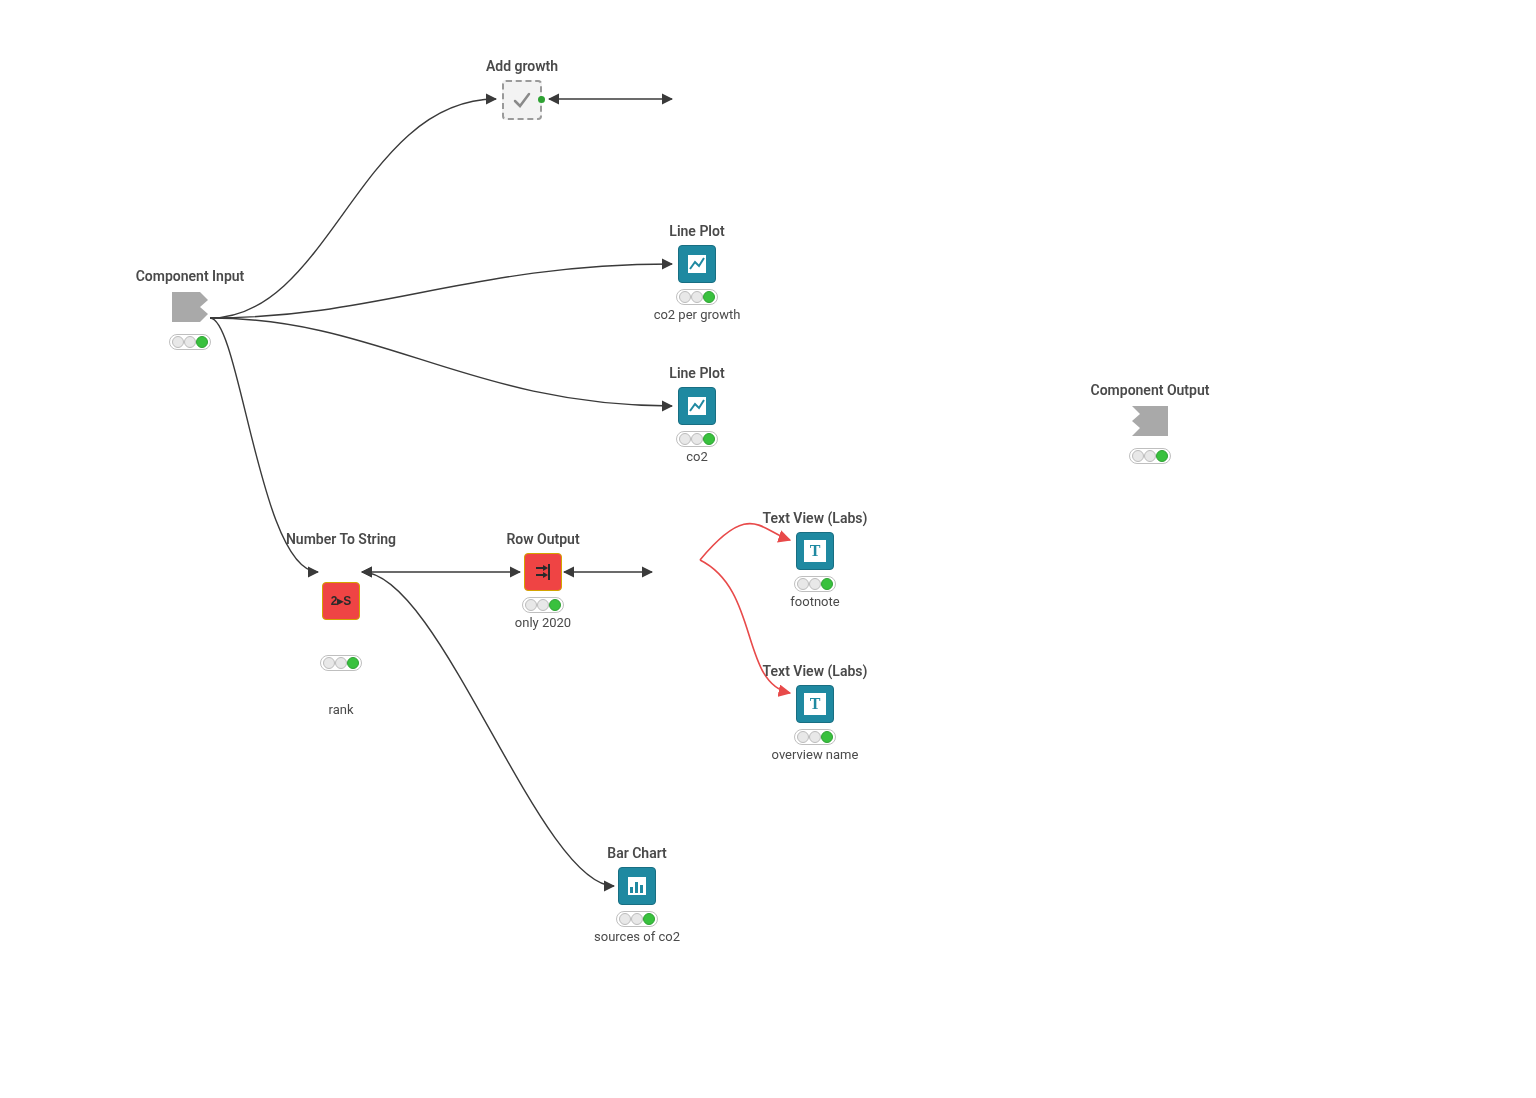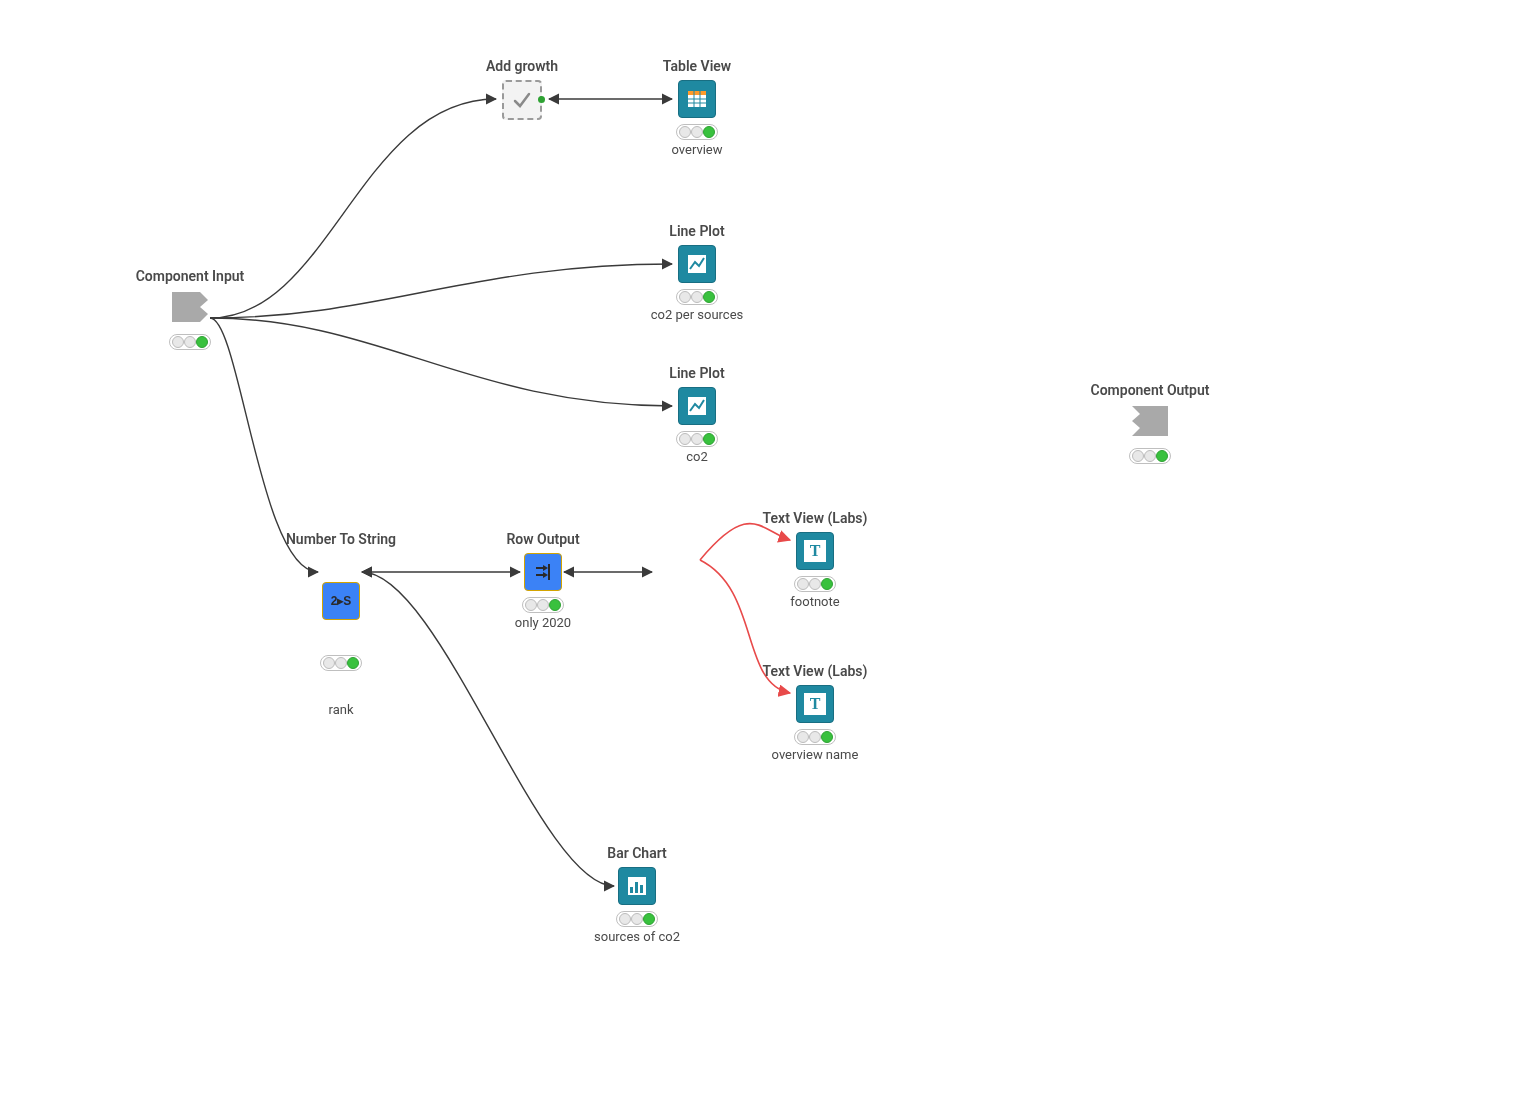--- a/index.html
+++ b/index.html
@@ -2,21 +2,21 @@
 <html><head>
 <meta charset="utf-8">
 <style>
   html,body{margin:0;padding:0;width:1536px;height:1098px;background:#fff;font-family:"Segoe UI",Roboto,Arial,sans-serif;color:#4a4a4a;}
   .canvas{position:relative;width:1536px;height:1098px;}
   .node{position:absolute;display:flex;flex-direction:column;align-items:center;width:170px;text-align:center;}
   .node .title{font-weight:600;font-size:14px;color:#4a4a4a;white-space:nowrap;}
   .node .sub{font-size:13px;color:#4a4a4a;margin-top:2px;white-space:nowrap;}
   .node .icon-box{width:36px;height:36px;border-radius:4px;margin-top:6px;display:flex;align-items:center;justify-content:center;position:relative;}
   .teal{background:#1f89a1;border:1px solid #186e82;}
-  .yellow{background:#3b82f6;border:1px solid #d4a400;}
+  .yellow{background:#ef4444;border:1px solid #d4a400;}
   .tan{background:#c49a7e;border:1px solid #a47a5e;}
   .dashed{background:#f3f3f3;border:2px dashed #9a9a9a;border-radius:6px;}
   .traffic{display:flex;gap:0;margin-top:6px;background:#fff;border:1px solid #bfbfbf;border-radius:9px;padding:1px 2px;}
   .dot{width:12px;height:12px;border-radius:50%;background:#e8e8e8;border:1px solid #bcbcbc;box-sizing:border-box;}
   .dot.on{background:#39c13e;border-color:#2ea233;}
   .port-dot{width:7px;height:7px;border-radius:50%;background:#2ea233;position:absolute;}
   svg.wires{position:absolute;left:0;top:0;width:1536px;height:1098px;pointer-events:none;}
   .glyph-dark{color:#2a2a2a;font-weight:700;font-size:12px;font-family:Arial,sans-serif;}
 </style>
 </head>
@@ -64,54 +64,35 @@
           <path d="M2 2 H30 L38 10 L30 17 L38 24 L30 32 H2 Z" fill="#a9a9a9"></path>
         </svg>
     </div>
     <div class="traffic">
         <div class="dot"></div>
         <div class="dot"></div>
         <div class="dot on"></div>
       </div>
   </div>
 
-  <div class="node" style="left:612px;top:58px;">
-    <div class="title">Table View</div>
-    <div class="icon-box teal">
-      <svg width="22" height="22">
-          <rect x="2" y="3" width="18" height="16" fill="#fff"></rect>
-          <rect x="2" y="3" width="18" height="4" fill="#ff9b2a"></rect>
-          <line x1="8" y1="3" x2="8" y2="19" stroke="#1f89a1" stroke-width="1"></line>
-          <line x1="14" y1="3" x2="14" y2="19" stroke="#1f89a1" stroke-width="1"></line>
-          <line x1="2" y1="11" x2="20" y2="11" stroke="#1f89a1" stroke-width="1"></line>
-          <line x1="2" y1="15" x2="20" y2="15" stroke="#1f89a1" stroke-width="1"></line>
-        </svg>
-    </div>
-    <div class="traffic">
-        <div class="dot"></div>
-        <div class="dot"></div>
-        <div class="dot on"></div>
-      </div>
-    <div class="sub">overview</div>
-  </div>
 
   <div class="node" style="left:612px;top:223px;">
     <div class="title">Line Plot</div>
     <div class="icon-box teal">
       <svg width="22" height="22">
           <rect x="2" y="2" width="18" height="18" fill="#fff"></rect>
           <polyline points="4,16 9,9 13,13 18,5" stroke="#1f89a1" stroke-width="2" fill="none"></polyline>
         </svg>
     </div>
     <div class="traffic">
         <div class="dot"></div>
         <div class="dot"></div>
         <div class="dot on"></div>
       </div>
-    <div class="sub">co2 per sources</div>
+    <div class="sub">co2 per growth</div>
   </div>
 
   <div class="node" style="left:612px;top:365px;">
     <div class="title">Line Plot</div>
     <div class="icon-box teal">
       <svg width="22" height="22">
           <rect x="2" y="2" width="18" height="18" fill="#fff"></rect>
           <polyline points="4,16 9,9 13,13 18,5" stroke="#1f89a1" stroke-width="2" fill="none"></polyline>
         </svg>
     </div>

